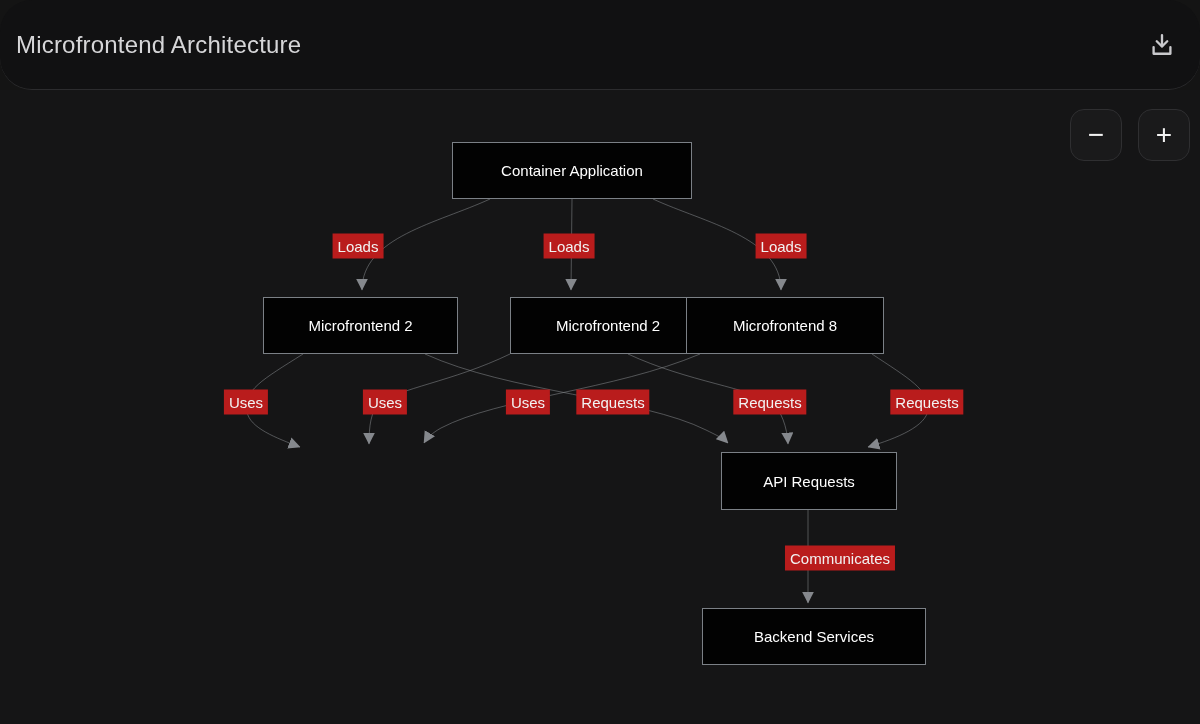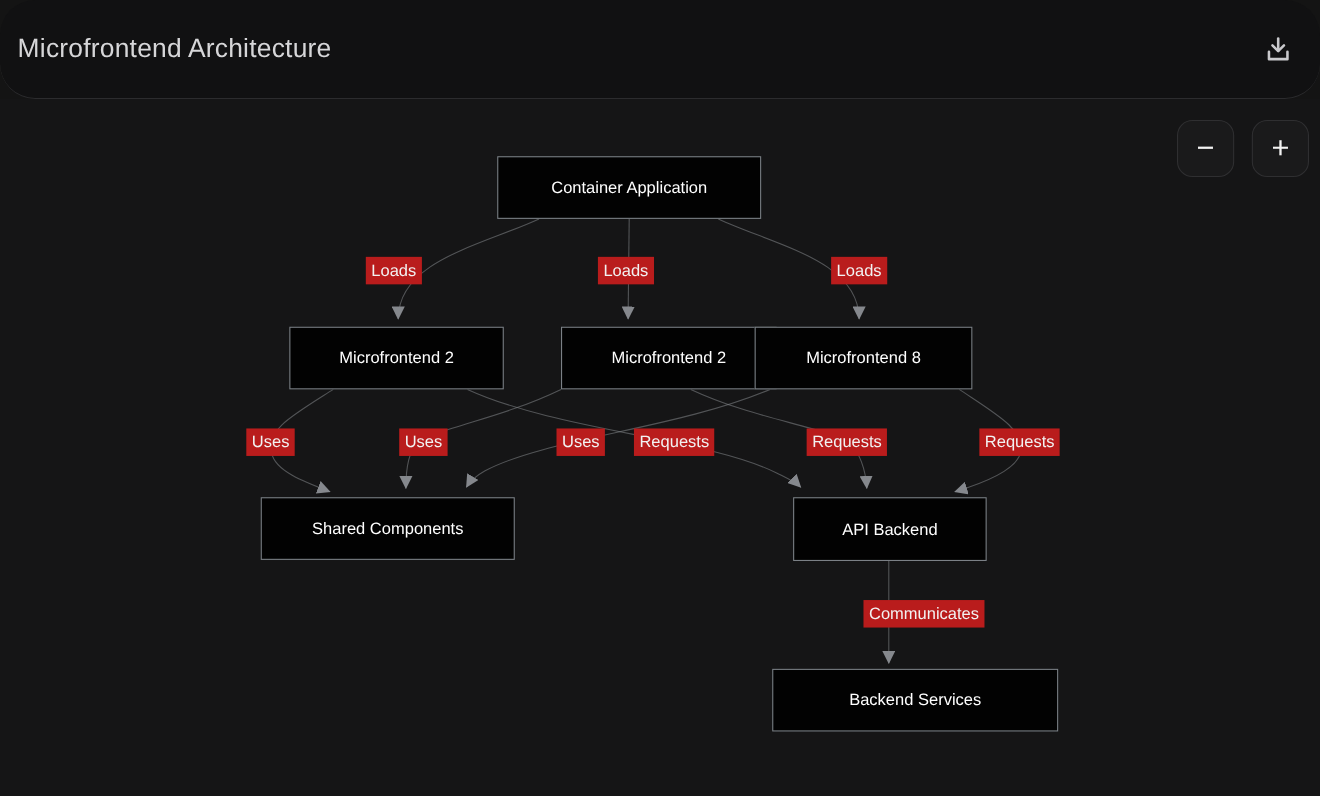--- a/index.html
+++ b/index.html
@@ -69,23 +69,22 @@
     <path class="link" d="M 425 264 C 508 302, 642 308, 706 340 C 716 345, 723 348, 728 353" marker-end="url(#arrow)"></path>
     <path class="link" d="M 628 264 C 688 292, 752 298, 773 314 C 781 321, 787 336, 788 354" marker-end="url(#arrow)"></path>
     <path class="link" d="M 872 264 C 908 288, 930 300, 928 320 C 926 336, 898 348, 868 357" marker-end="url(#arrow)"></path>
     <path class="link" d="M 808 420 L 808 513" marker-end="url(#arrow)"></path>
   </svg>
 
   <div class="node" style="left:452px;top:52px;width:240px;height:57px;">Container Application</div>
   <div class="node" style="left:263px;top:207px;width:195px;height:57px;">Microfrontend 2</div>
   <div class="node" style="left:474px;top:207px;width:196px;height:57px;margin-left:36px;">Microfrontend 2</div>
   <div class="node" style="left:686px;top:207px;width:198px;height:57px;">Microfrontend 8</div>
-  <div class="node" style="left:237px;top:362px;width:231px;height:57px;">Shared Components</div>
-  <div class="node" style="left:721px;top:362px;width:176px;height:58px;">API Backend</div>
-  <div class="node" style="left:702px;top:518px;width:260px;height:57px;">Backend Services</div>
+  <div class="node" style="left:721px;top:362px;width:176px;height:58px;">API Requests</div>
+  <div class="node" style="left:702px;top:518px;width:224px;height:57px;">Backend Services</div>
 
   <span class="elabel" style="left:358px;top:156px;">Loads</span>
   <span class="elabel" style="left:569px;top:156px;">Loads</span>
   <span class="elabel" style="left:781px;top:156px;">Loads</span>
   <span class="elabel" style="left:246px;top:312px;">Uses</span>
   <span class="elabel" style="left:385px;top:312px;">Uses</span>
   <span class="elabel" style="left:528px;top:312px;">Uses</span>
   <span class="elabel" style="left:613px;top:312px;">Requests</span>
   <span class="elabel" style="left:770px;top:312px;">Requests</span>
   <span class="elabel" style="left:927px;top:312px;">Requests</span>

